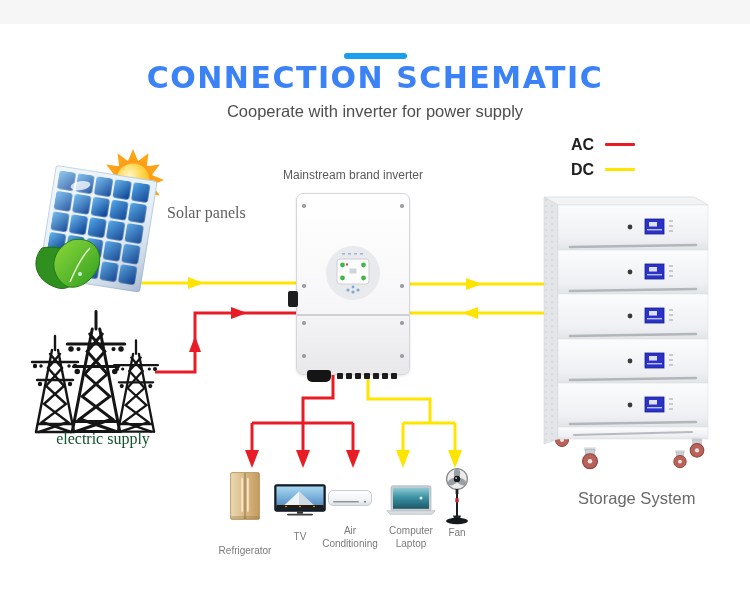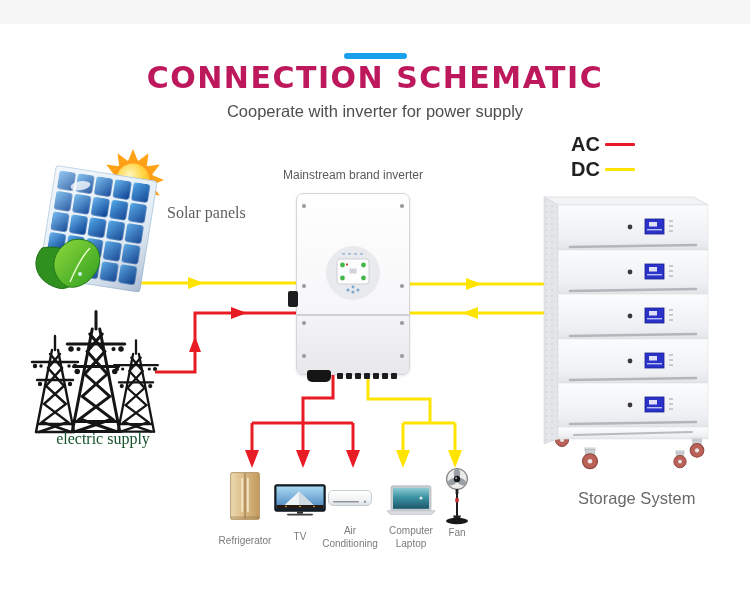--- a/index.html
+++ b/index.html
@@ -5,27 +5,27 @@
   html,body{margin:0;padding:0;background:#ffffff;}
   #canvas{position:relative;width:750px;height:594px;overflow:hidden;background:#ffffff;
           font-family:"Liberation Sans", sans-serif;}
   .abs{position:absolute;}
 
   
   .top-band{left:0;top:0;width:750px;height:24px;background:#f6f6f7;}
   .accent-bar{left:344px;top:53px;width:63px;height:6px;border-radius:3px;background:#18A0EF;}
   .title{left:0;top:61px;width:750px;text-align:center;
          font-family:"DejaVu Sans","Liberation Sans",sans-serif;
-         font-weight:bold;font-size:30px;line-height:34px;letter-spacing:1.5px;color:#be185d;}
+         font-weight:bold;font-size:30px;line-height:34px;letter-spacing:1.5px;color:#3b82f6;}
   .subtitle{left:0;top:102px;width:750px;text-align:center;font-size:16.5px;color:#4E4E4E;}
 
   
   .legend{left:571px;top:136px;}
   .legend-row{display:flex;align-items:center;height:17px;margin-bottom:8px;}
-  .legend-label{width:27px;font-size:20px;font-weight:bold;color:#212121;}
+  .legend-label{width:27px;font-size:16px;font-weight:bold;color:#212121;}
   .legend-swatch{width:30px;height:3.5px;border-radius:1px;margin-left:7px;}
 
   
   .node-label{color:#5f5f5f;font-size:16px;font-family:Liberation Serif, serif;}
   .solar-label{left:167px;top:204px;white-space:nowrap;}
   .grid-label{left:42px;top:430px;width:122px;text-align:center;color:#14532d;}
   .inverter-label{left:254px;top:168px;width:198px;text-align:center;font-size:12px;color:#5a5a5a;}
   .battery-label{left:578px;top:489px;font-size:16.5px;line-height:19.5px;color:#696969;}
   .battery-label span{display:block;}
 
@@ -343,21 +343,21 @@
             <stop offset="0.5" stop-color="#d9ba85"></stop>
           <stop offset="1" stop-color="#c49a5d"></stop>
         </linearGradient>
       </defs>
       <rect x="0.6" y="0.6" width="28.8" height="46.8" rx="1.5" fill="url(#frGrad)" stroke="#a98a58" stroke-width="0.8"></rect>
       <line x1="15" y1="1" x2="15" y2="47" stroke="#7d6136" stroke-width="0.8"></line>
       <rect x="11.2" y="6" width="1.8" height="34" rx="0.9" fill="#f4e6c6"></rect>
       <rect x="17" y="6" width="1.8" height="34" rx="0.9" fill="#f4e6c6"></rect>
       <rect x="0.6" y="44" width="28.8" height="3" fill="#8a6c3f" opacity="0.3"></rect>
     </svg>
-    <div class="appliance-label" style="margin-top:14px">Refrigerator</div>
+    <div class="appliance-label" style="margin-top:24px">Refrigerator</div>
   </div>
 
   <div class="abs appliance" style="left:272px;top:484px;width:56px">
     <svg width="52" height="32" viewBox="0 0 52 32">
       <defs>
         <linearGradient id="tvSky" x1="0" y1="0" x2="0" y2="1">
           <stop offset="0" stop-color="#a8d8f0"></stop>
             <stop offset="1" stop-color="#4e87c2"></stop>
         </linearGradient>
       </defs>

